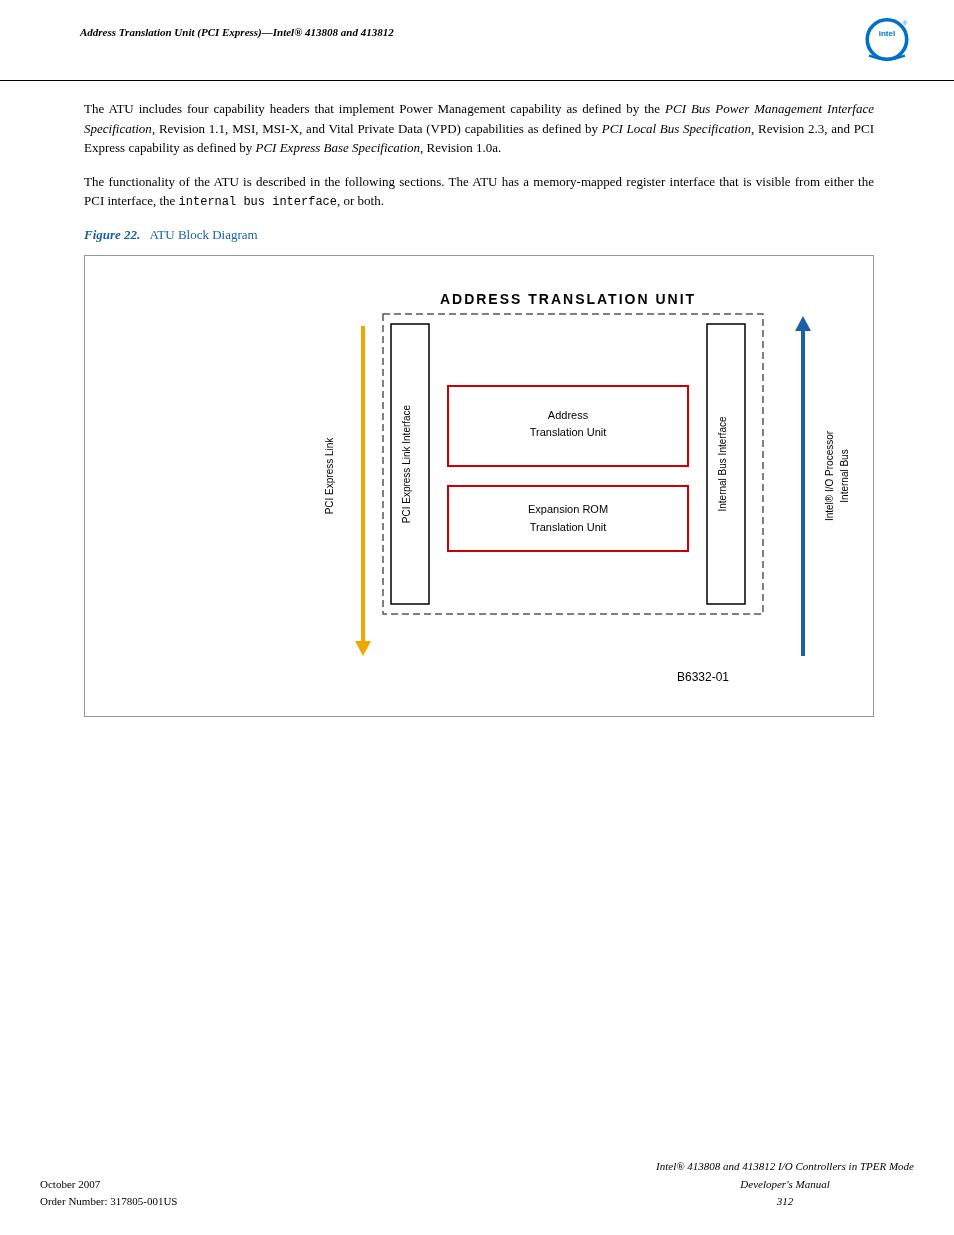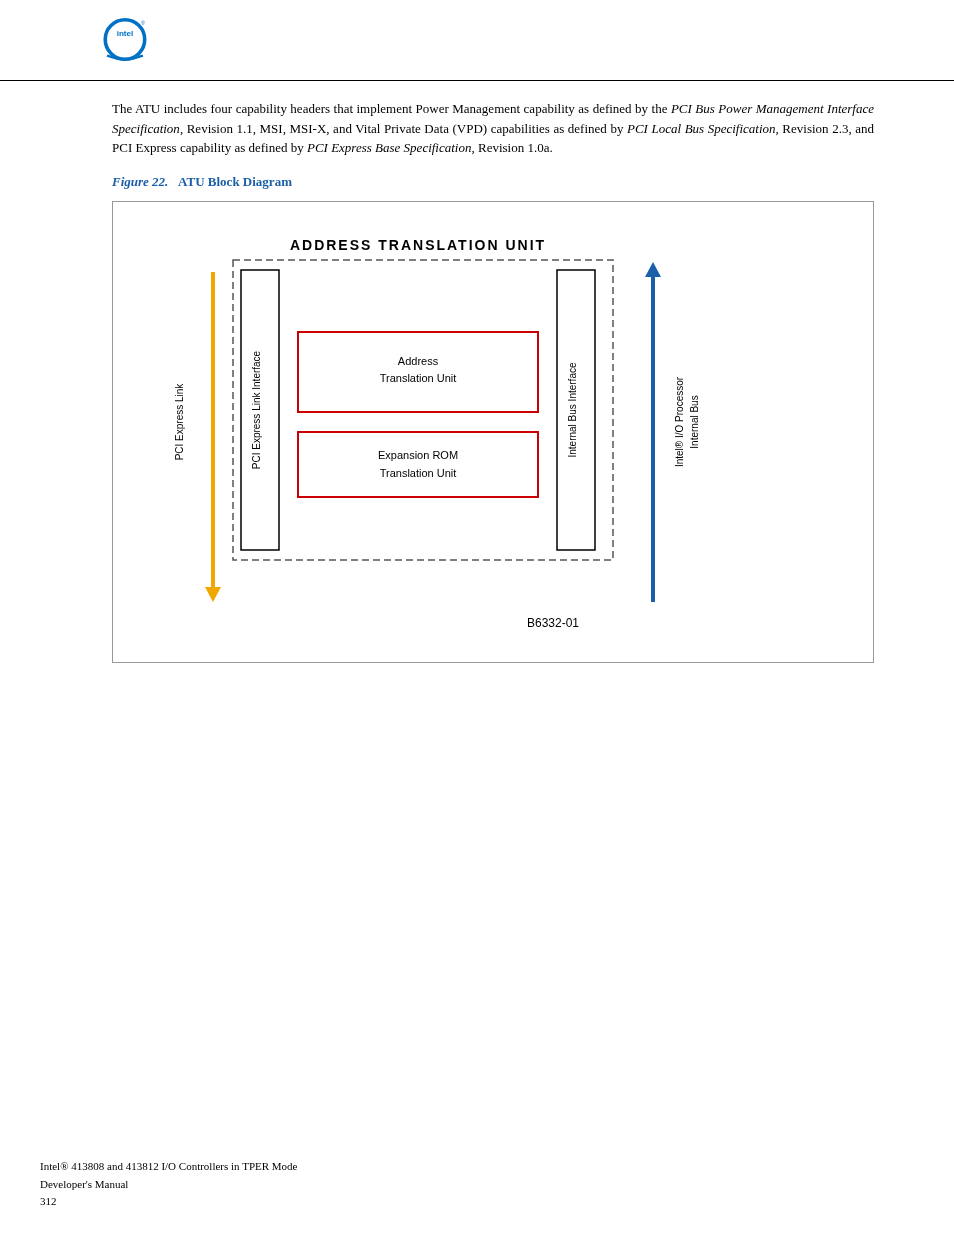--- a/index.html
+++ b/index.html
@@ -29,21 +29,21 @@
       padding-top: 8px;
     }
     .intel-logo {
       width: 72px;
       height: 52px;
       flex-shrink: 0;
     }
 
     
     .content {
-      padding: 0 80px 0 112px;
+      padding: 0 80px 0 84px;
       line-height: 1.5;
     }
 
     .para {
       margin-bottom: 14px;
       font-size: 13px;
       text-align: justify;
     }
     .para em, em { font-style: italic; }
 
@@ -51,59 +51,60 @@
     .figure-label {
       margin-bottom: 10px;
       font-size: 13px;
     }
     .figure-label .fig-num {
       font-weight: bold;
       color: #1a5fa8;
       font-style: italic;
     }
     .figure-label .fig-title {
-      font-weight: bold;
+      font-weight: normal;
       color: #1a5fa8;
     }
 
     
     .diagram-wrapper {
       border: 1px solid #999;
       padding: 20px 10px 20px 10px;
       display: inline-block;
       width: 100%;
       margin-bottom: 20px;
       position: relative;
     }
 
     .diagram-svg-container {
       display: flex;
-      justify-content: flex-start;
+      justify-content: flex-end;
     }
 
     
     .page-footer {
       position: absolute;
       bottom: 24px;
       left: 0;
       right: 0;
       padding: 0 40px;
       display: flex;
       justify-content: space-between;
       align-items: flex-end;
       font-size: 11px;
     }
     .footer-left { line-height: 1.6; }
-    .footer-right { text-align: left; line-height: 1.6; }
+    .footer-right { text-align: center; line-height: 1.6; font-style: italic; }
     .code-font { font-family: 'Courier New', monospace; font-size: 12px; }
   </style>
 </head>
 <body>
 
 <div class="page-header">
+  <div class="header-title">Address Translation Unit (PCI Express)—Intel® 413808 and 413812</div>
 
   <svg class="intel-logo" viewBox="0 0 80 58" xmlns="http://www.w3.org/2000/svg">
 
     <circle cx="50" cy="24" r="22" fill="none" stroke="#0071c5" stroke-width="4"></circle>
 
     <text x="50" y="20" font-family="Arial" font-size="9" font-weight="bold" fill="#0071c5" text-anchor="middle">intel</text>
 
     <text x="68" y="8" font-family="Arial" font-size="6" fill="#0071c5">®</text>
 
     <path d="M 30 42 Q 50 50 70 42" fill="none" stroke="#0071c5" stroke-width="2.5"></path>
@@ -117,20 +118,25 @@
     The ATU includes four capability headers that implement Power Management capability
     as defined by the <em>PCI Bus Power Management Interface Specification</em>, Revision 1.1,
     MSI, MSI-X, and Vital Private Data (VPD) capabilities as defined by <em>PCI Local Bus
     Specification</em>, Revision 2.3, and PCI Express capability as defined by <em>PCI Express Base
     Specification</em>, Revision 1.0a.
   </p>
 
   
 
   
+  <p class="para">
+    The functionality of the ATU is described in the following sections. The ATU has a
+    memory-mapped register interface that is visible from either the PCI interface, the
+    <span class="code-font">internal bus interface</span>, or both.
+  </p>
 
   
   <div class="figure-label">
     <span class="fig-num">Figure 22.</span>
     <span>&nbsp;</span>
     <span class="fig-title">ATU Block Diagram</span>
   </div>
 
   
   <div class="diagram-wrapper">
@@ -169,18 +175,22 @@
 
         <text x="430" y="405" font-family="Arial" font-size="12" text-anchor="middle" fill="#000">B6332-01</text>
 
       </svg>
     </div>
   </div>
 
 </div>
 
 <div class="page-footer">
+  <div class="footer-left">
+    <div>October 2007</div>
+    <div>Order Number: 317805-001US</div>
+  </div>
   <div class="footer-right">
     <div>Intel® 413808 and 413812 I/O Controllers in TPER Mode</div>
     <div>Developer's Manual</div>
     <div>312</div>
   </div>
 </div>
 
 </body></html>

